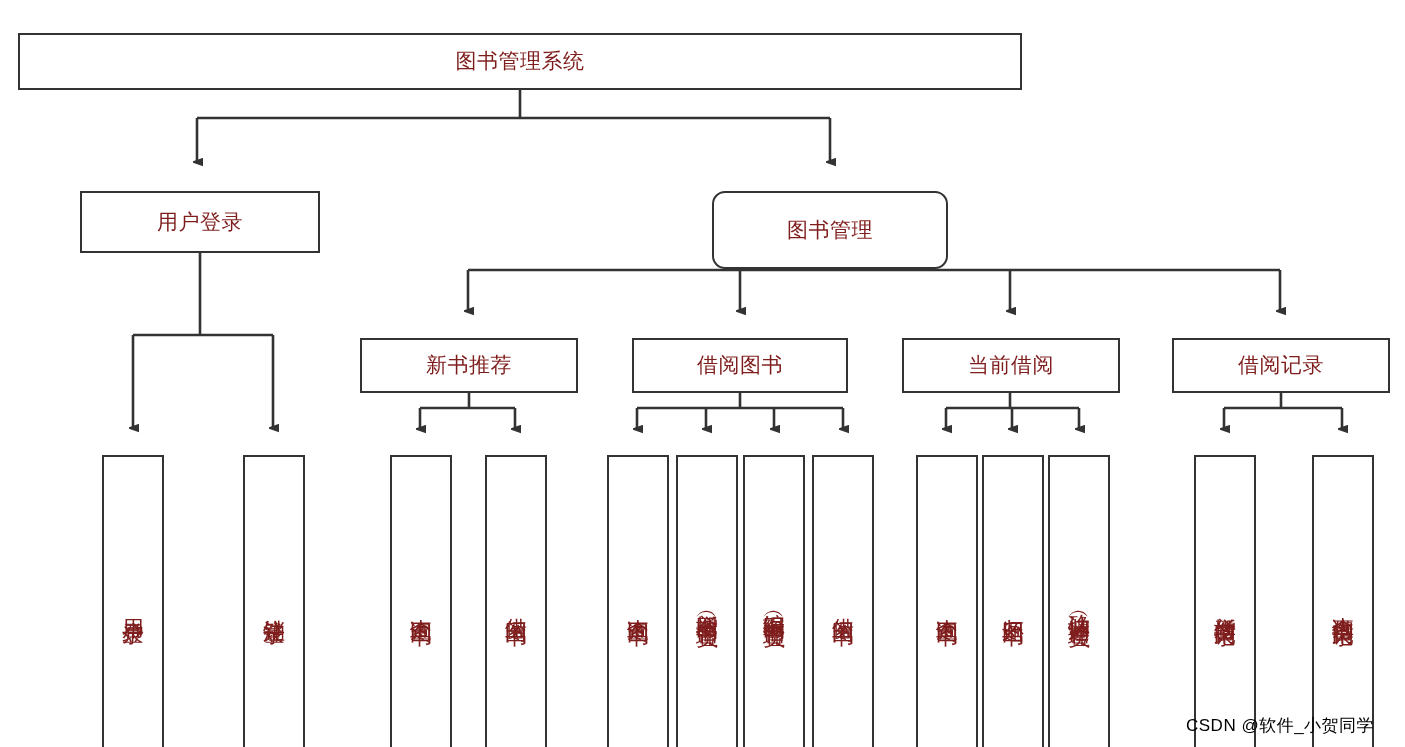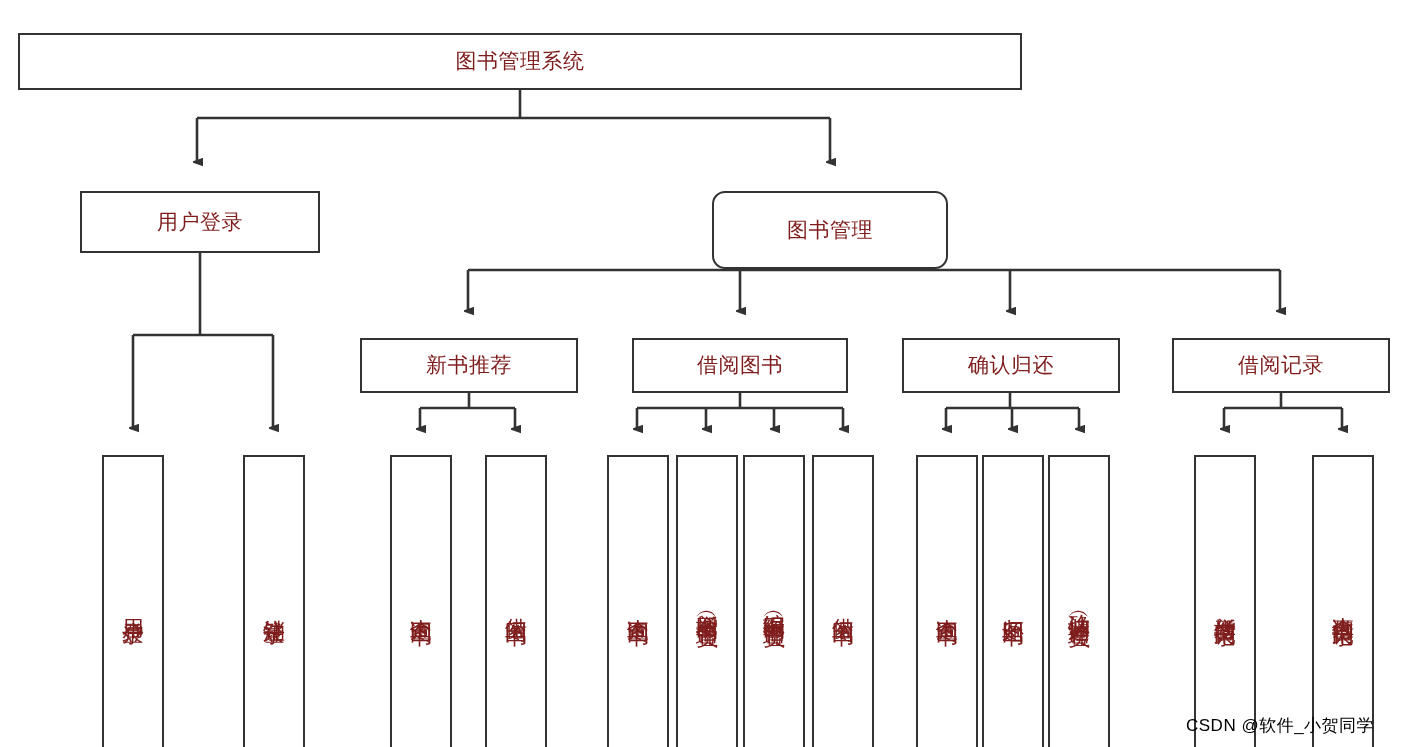--- a/index.html
+++ b/index.html
@@ -141,21 +141,21 @@
 
   <div class="node horiz" style="left:360px; top:318px; width:218px; height:55px;">
     <span class="lbl">新书推荐</span>
   </div>
 
   <div class="node horiz" style="left:632px; top:318px; width:216px; height:55px;">
     <span class="lbl">借阅图书</span>
   </div>
 
   <div class="node horiz" style="left:902px; top:318px; width:218px; height:55px;">
-    <span class="lbl">确认归还</span>
+    <span class="lbl">当前借阅</span>
   </div>
 
   <div class="node horiz" style="left:1172px; top:318px; width:218px; height:55px;">
     <span class="lbl">借阅记录</span>
   </div>
 
   <div class="node vert" style="left:102px; top:435px; width:62px; height:300px;">
     <span class="lbl">用户登录</span>
   </div>
 

